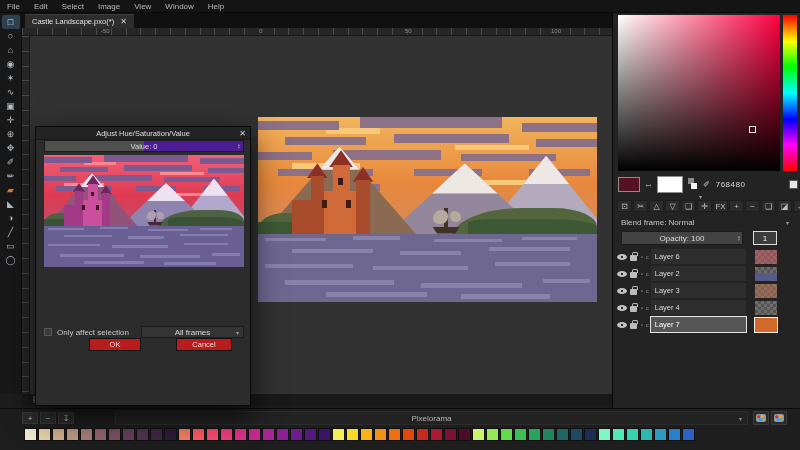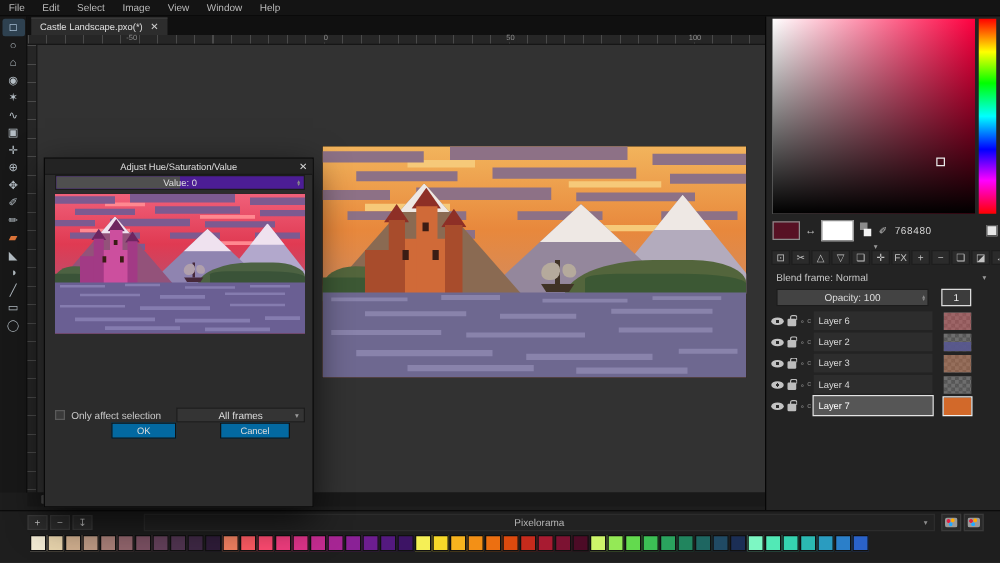--- a/index.html
+++ b/index.html
@@ -49,21 +49,21 @@
 .cam:before{content:"";position:absolute;right:-3px;top:1.5px;border-left:3px solid #b9b9b9;border-top:2.5px solid transparent;border-bottom:2.5px solid transparent}
 #preview-scene{left:8px;top:28px;width:200px;height:112px}
 .dslider{position:absolute;left:8px;width:200px;height:12px;background:#4c1d95;border:1px solid #1c1c1c;overflow:hidden}
 .dslider .fill{position:absolute;left:0;top:0;bottom:0;background:#4f4f4f}
 .dslider .slabel{position:absolute;inset:0;display:flex;align-items:center;justify-content:center;color:#dedede;font-size:7.5px}
 .dslider .spin{position:absolute;right:3px;top:2px}
 #dlg-row{position:absolute;left:8px;top:199px;width:200px;height:12px;display:flex;align-items:center}
 .cbx{width:8px;height:8px;background:#3a3a3a;border:1px solid #5a5a5a;margin-right:5px}
 #frames-select{position:absolute;left:97px;top:0;width:103px;height:12px;background:#343434;border:1px solid #1c1c1c;display:flex;align-items:center;justify-content:center;color:#dcdcdc}
 #frames-select .chev{position:absolute;right:4px;color:#9a9a9a;font-size:6px}
-.dlg-btn{position:absolute;top:211px;height:13px;background:#0369a1;border:1px solid #121212;color:#dcdcdc;display:flex;align-items:center;justify-content:center;font-size:7.5px}
+.dlg-btn{position:absolute;top:211px;height:13px;background:#b91c1c;border:1px solid #121212;color:#dcdcdc;display:flex;align-items:center;justify-content:center;font-size:7.5px}
 #ok-btn{left:53px;width:52px}
 #cancel-btn{left:140px;width:56px}
 
 #right-panel{position:absolute;left:612px;top:13px;width:188px;height:395px;background:#232323;border-left:1px solid #060606}
 #sv-square{position:absolute;left:5px;top:2px;width:162px;height:156px;background:linear-gradient(180deg,rgba(0,0,0,0),#000),linear-gradient(90deg,#fff,#ff0040)}
 #sv-cursor{position:absolute;left:131px;top:111px;width:7px;height:7px;border:1px solid #e8e8e8}
 #hue-bar{position:absolute;left:170px;top:2px;width:14px;height:156px;background:linear-gradient(180deg,#f00 0%,#ff0 17%,#0f0 33%,#0ff 50%,#00f 67%,#f0f 83%,#f00 100%)}
 #color-row{position:absolute;left:5px;top:162px;width:180px;height:18px;display:flex;align-items:center}
 #primary-swatch{width:22px;height:15px;border:1px solid #8c8c8c}
 #swap-colors{margin:0 4px;color:#bdbdbd;font-size:9px}

